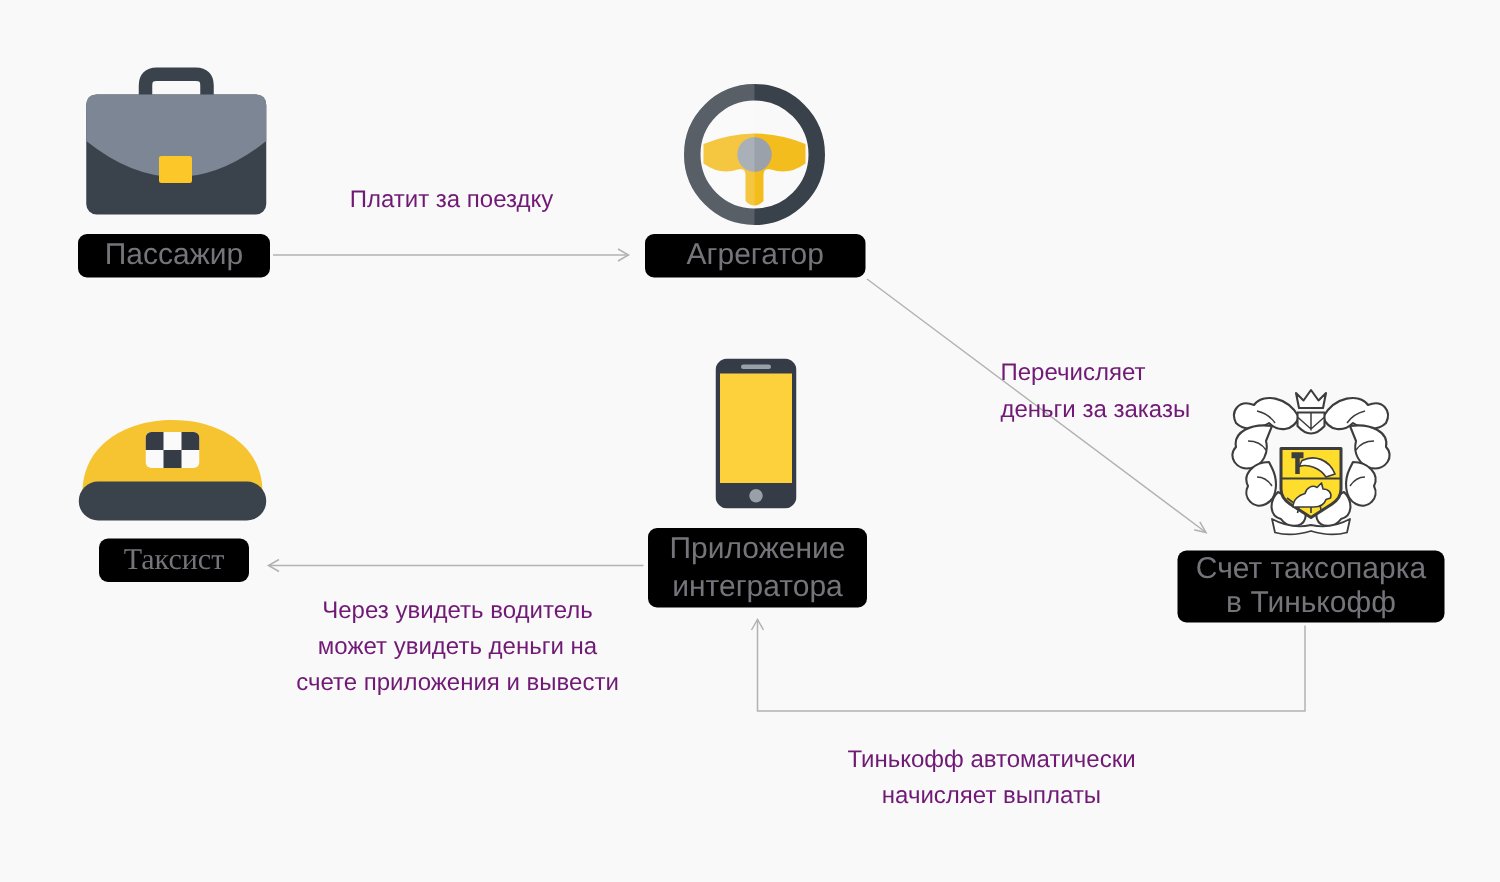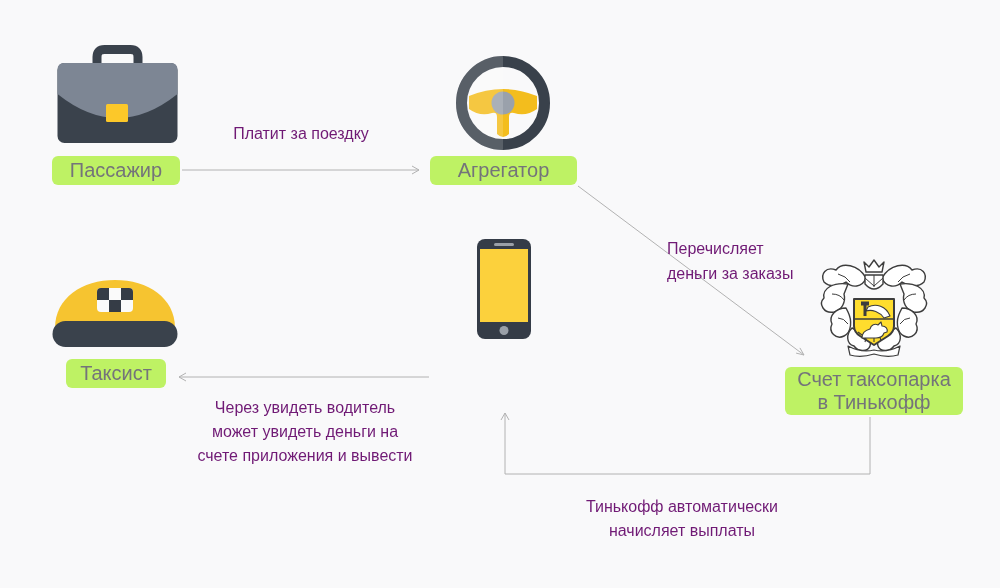--- a/index.html
+++ b/index.html
@@ -17,21 +17,21 @@
   .connectors{
     position:absolute;
     left:0;top:0;
     width:1000px;height:588px;
   }
   .icon{
     position:absolute;
   }
   .node-label{
     position:absolute;
-    background:#bef264;
+    background:#000000;
     color:#74747a;
     font-size:20px;
     border-radius:6px;
     display:flex;
     flex-direction:column;
     align-items:center;
     justify-content:center;
     text-align:center;
     line-height:25px;
     box-sizing:border-box;
@@ -140,24 +140,28 @@
   </div>
 
   <div class="node-label" style="left:52px;top:156px;width:128px;height:29px;">
     <span class="ll">Пассажир</span>
   </div>
 
   <div class="node-label" style="left:430px;top:156px;width:147px;height:29px;">
     <span class="ll">Агрегатор</span>
   </div>
 
-  <div class="node-label" style="left:66px;top:359px;width:100px;height:29px;">
+  <div class="node-label" style="left:66px;top:359px;width:100px;height:29px;font-family:Liberation Serif, serif;">
     <span class="ll">Таксист</span>
   </div>
 
+  <div class="node-label" style="left:432px;top:352px;width:146px;height:53px;line-height:25px;">
+    <span class="ll">Приложение</span>
+    <span class="ll">интегратора</span>
+  </div>
 
   <div class="node-label" style="left:785px;top:367px;width:178px;height:48px;line-height:23px;">
     <span class="ll">Счет таксопарка</span>
     <span class="ll">в Тинькофф</span>
   </div>
 
   <div class="edge-label center" style="left:151px;top:122px;width:300px;">
     <span class="ll">Платит за поездку</span>
   </div>
 
@@ -165,18 +169,18 @@
     <span class="ll">Перечисляет</span>
     <span class="ll">деньги за заказы</span>
   </div>
 
   <div class="edge-label center" style="left:155px;top:396px;width:300px;">
     <span class="ll">Через увидеть водитель</span>
     <span class="ll">может увидеть деньги на</span>
     <span class="ll">счете приложения и вывести</span>
   </div>
 
-  <div class="edge-label center" style="left:532px;top:495px;width:300px;">
+  <div class="edge-label center" style="left:511px;top:495px;width:300px;">
     <span class="ll">Тинькофф автоматически</span>
     <span class="ll">начисляет выплаты</span>
   </div>
 
 </div>
 
 </body></html>

